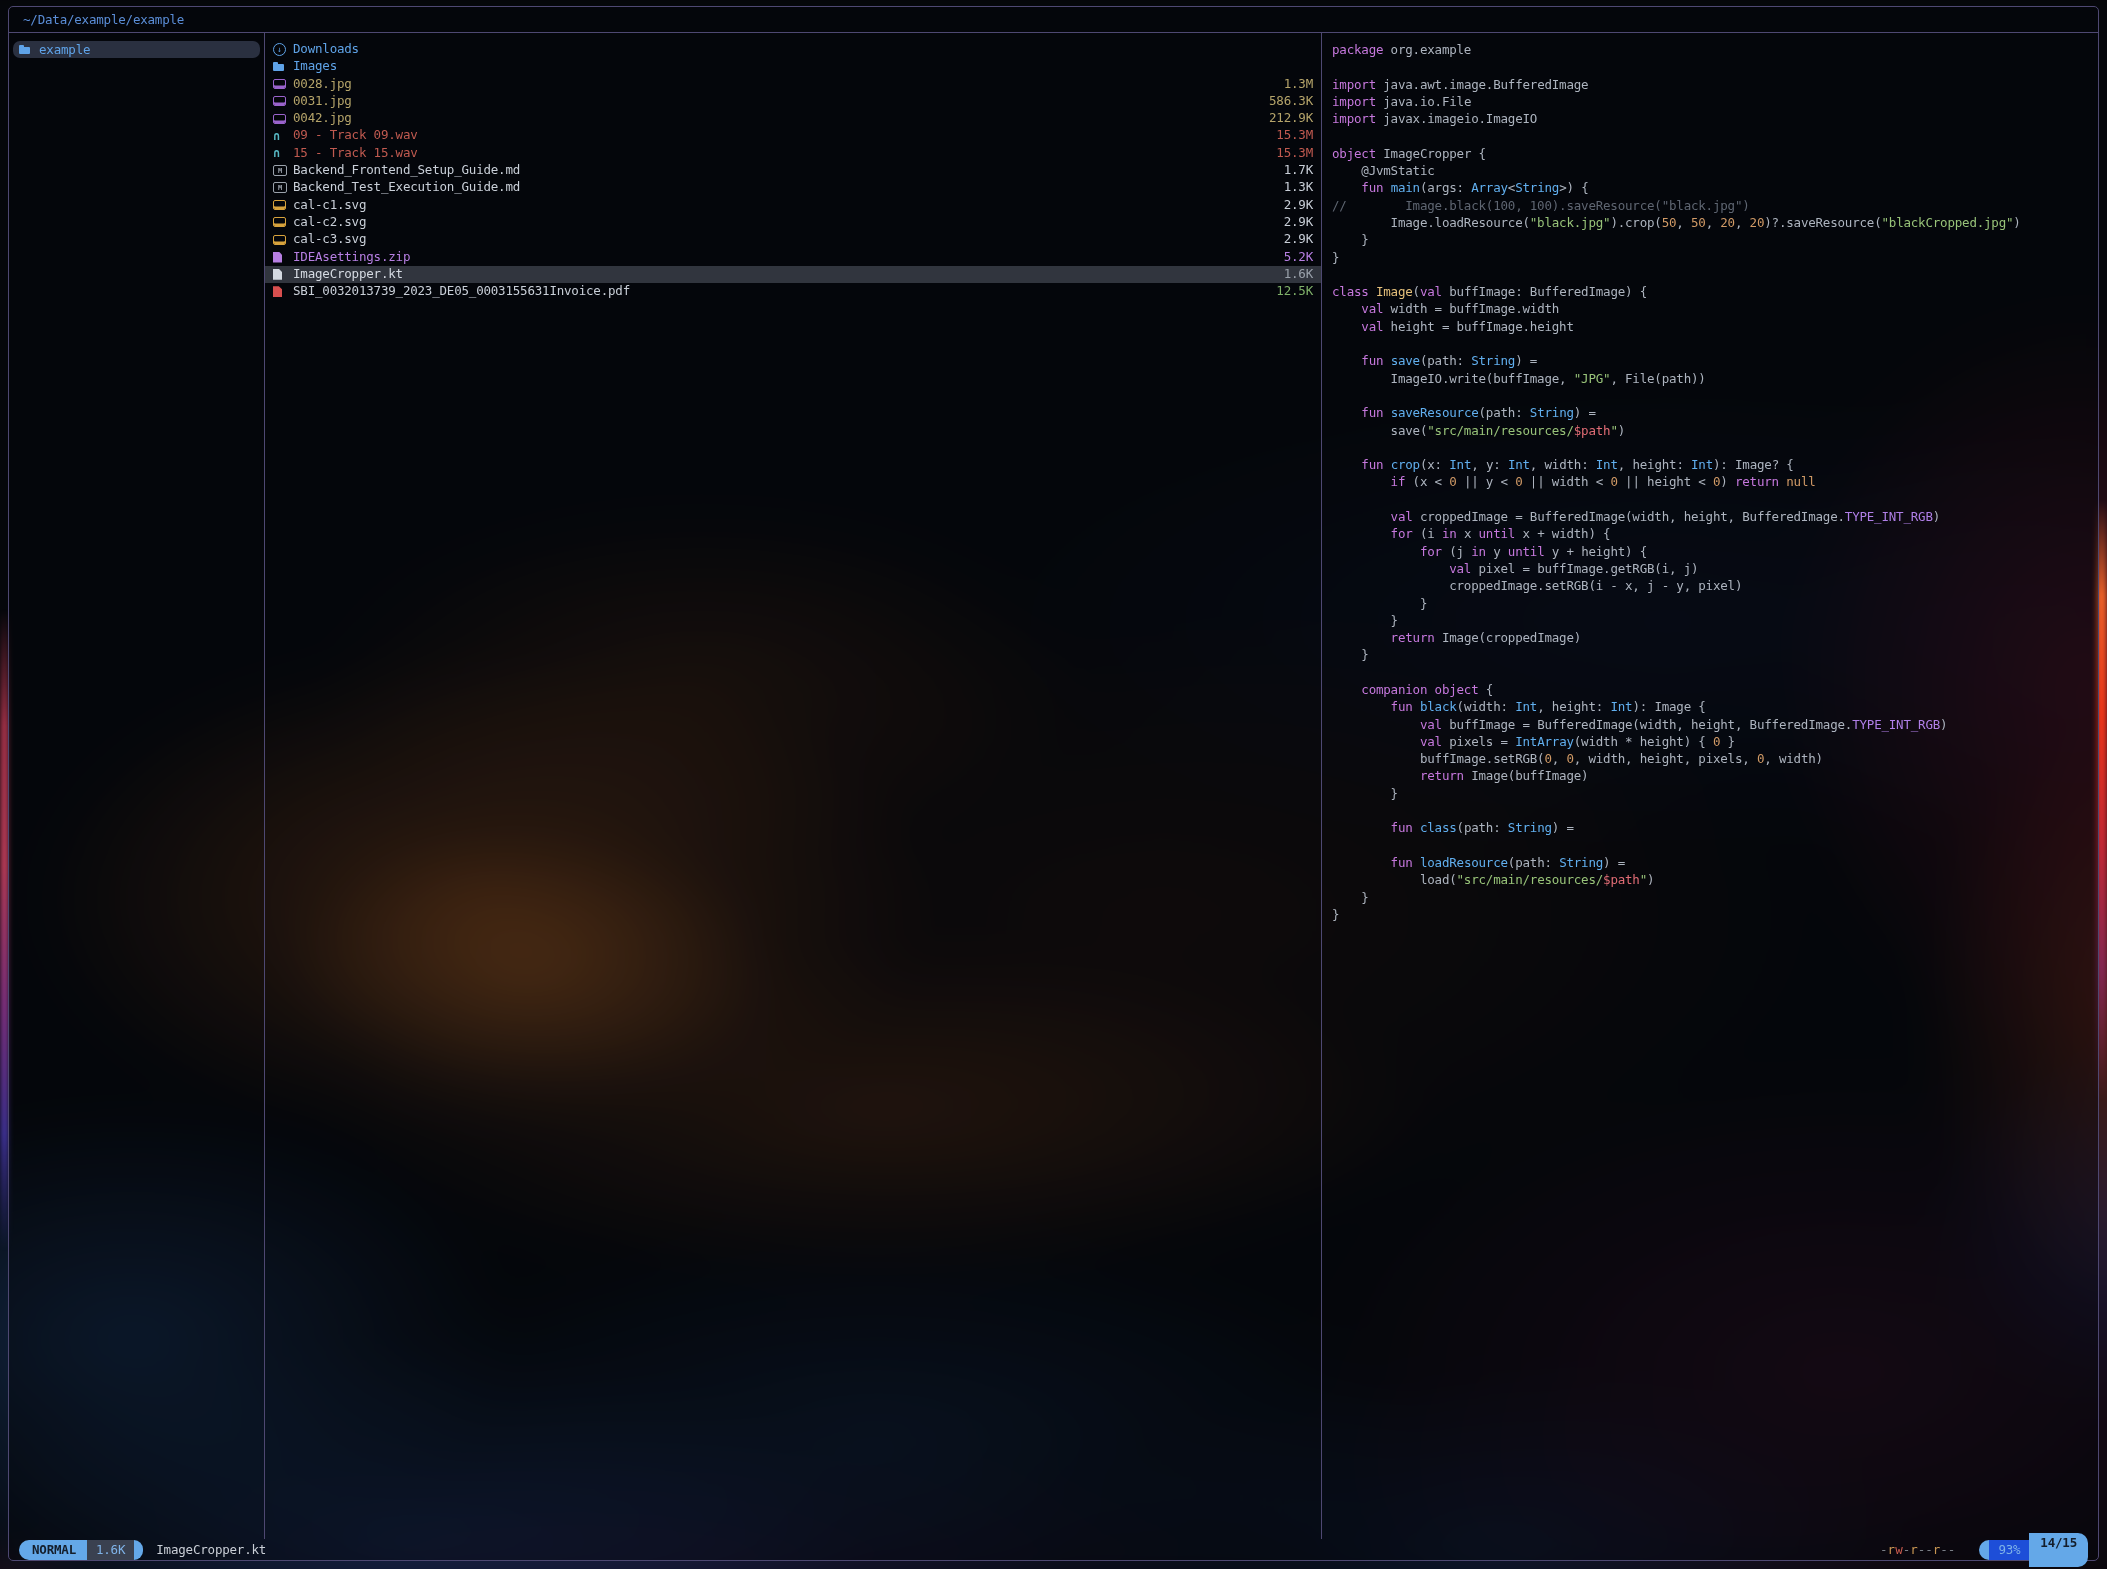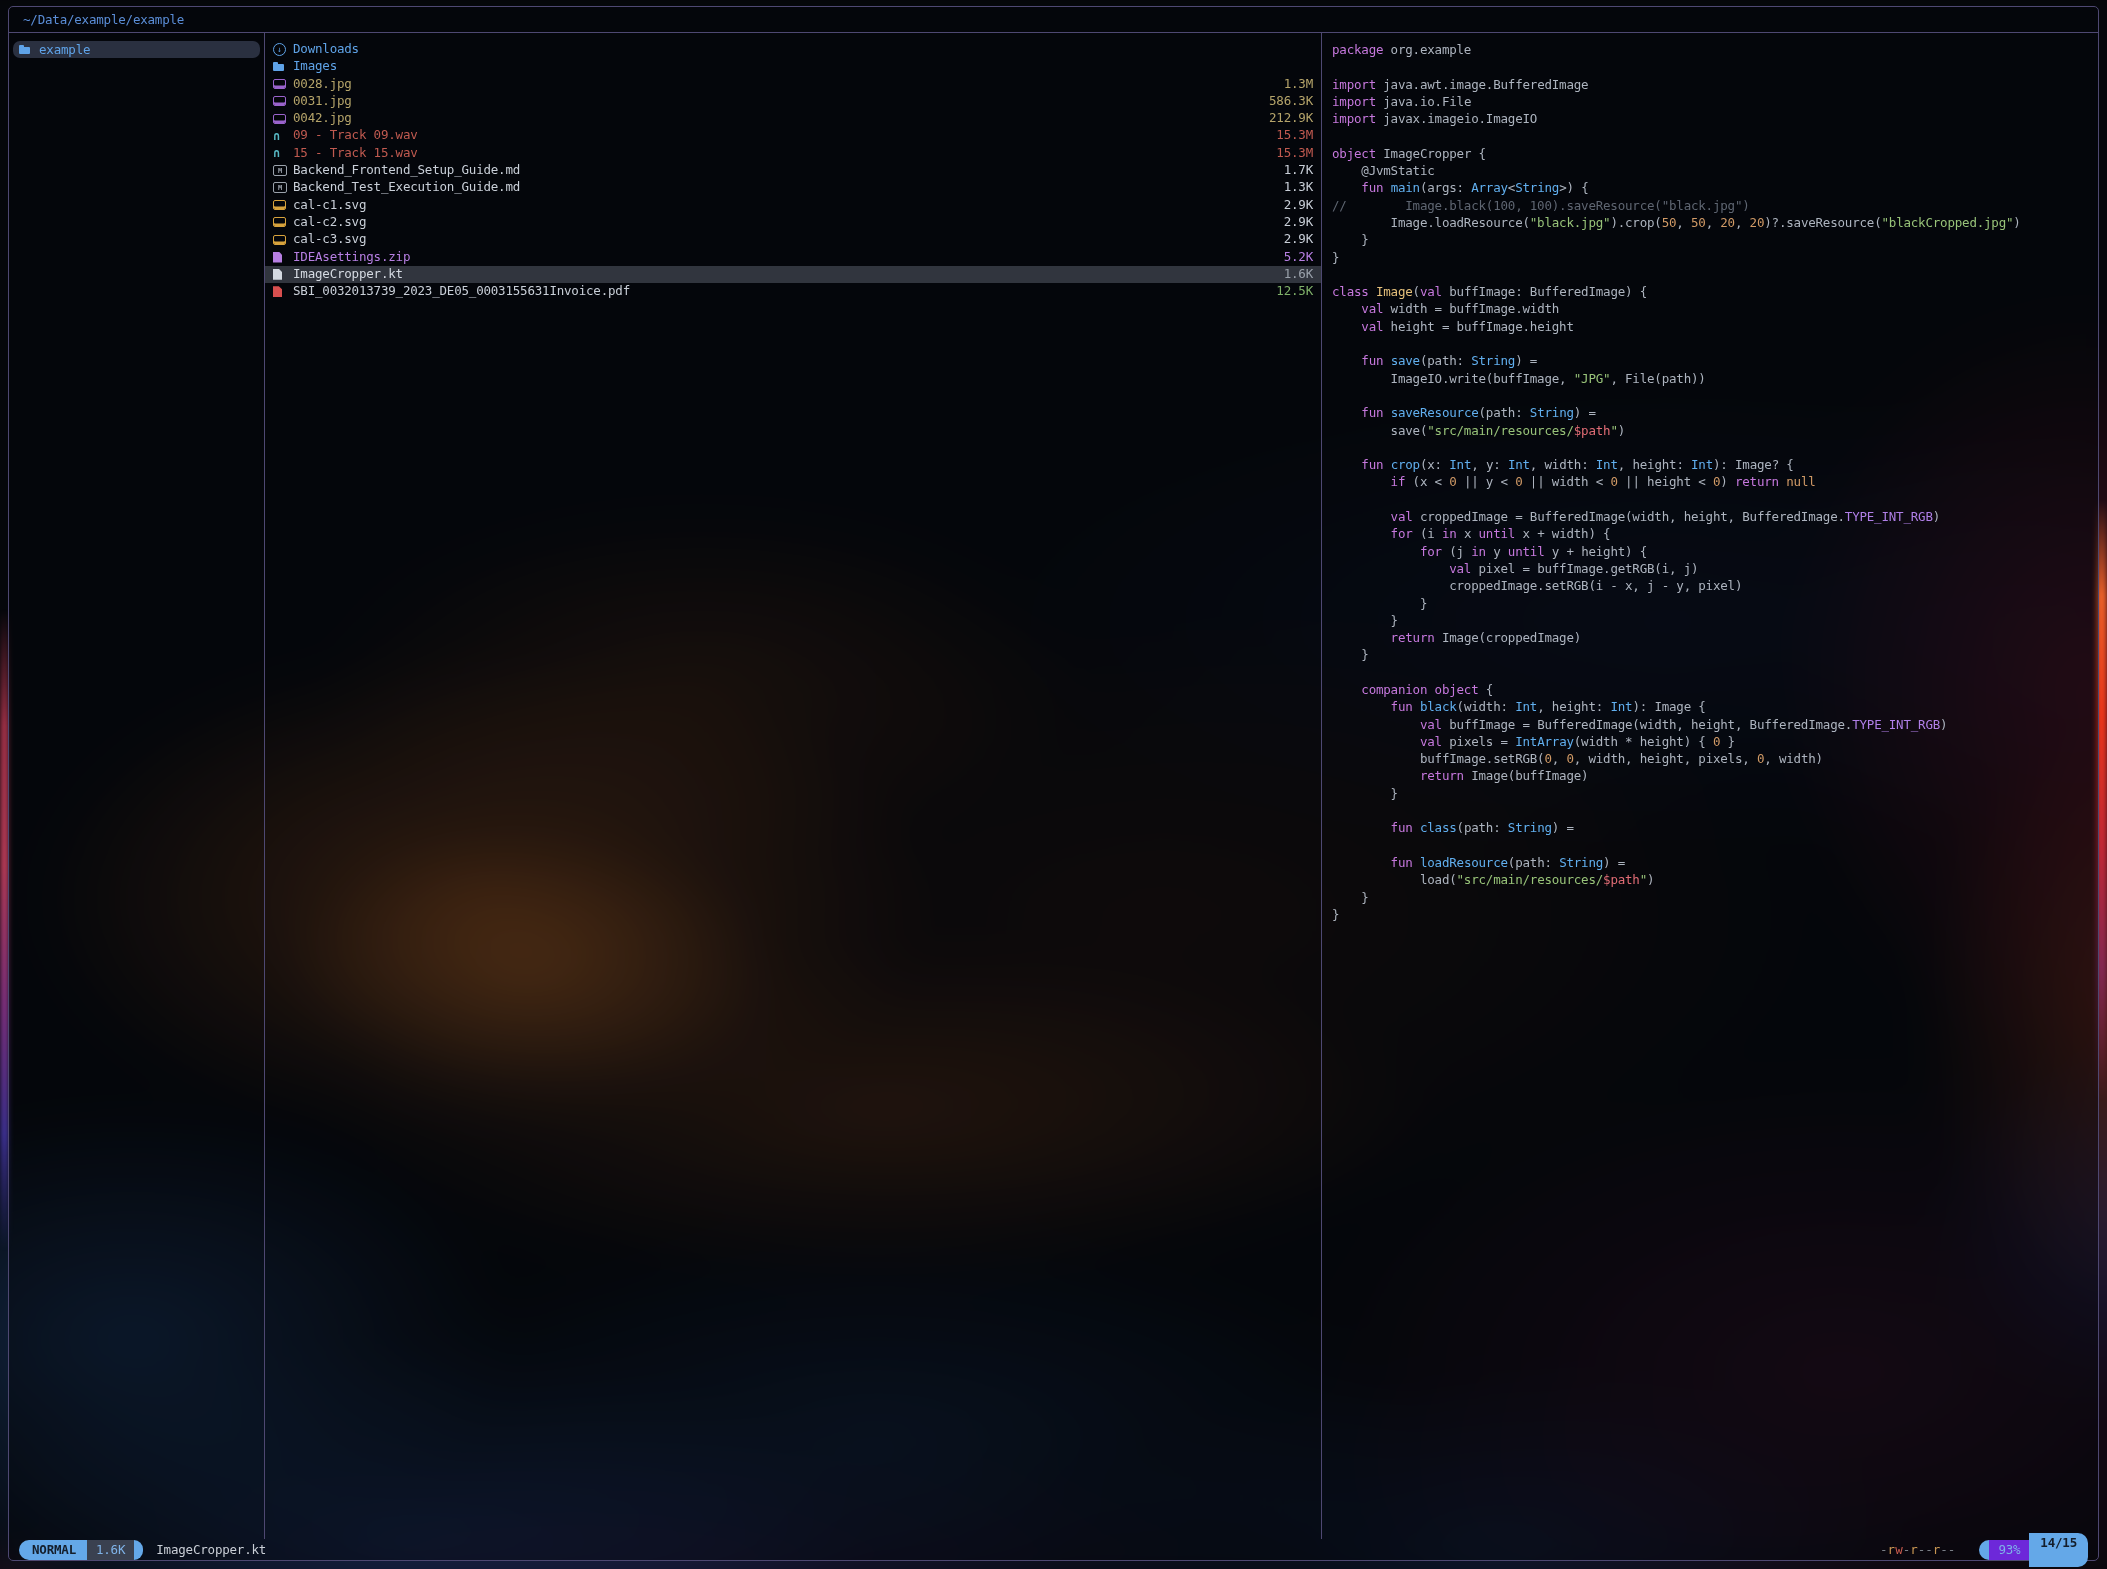--- a/index.html
+++ b/index.html
@@ -91,21 +91,21 @@
   .sb-left,.sb-right{display:flex;align-items:center;height:20px;}
   .sb-mode{background:#64a8e8;color:#141e2b;font-weight:bold;padding:0 11px 0 13px;border-radius:10px 0 0 10px;height:20px;line-height:20px;}
   .sb-size{background:#3a4150;color:#7fb3e8;padding:0 9px;height:20px;line-height:20px;}
   .sb-cap-right{width:9px;height:20px;background:#64a8e8;border-radius:0 10px 10px 0;}
   .sb-filename{color:#c9ced6;margin-left:13px;}
   .sb-perms{margin-right:24px;letter-spacing:0;}
   .perm-dim{color:#7a7f87;}
   .perm-read{color:#c79552;}
   .perm-write{color:#ca5c4f;}
   .sb-cap-left{width:10px;height:20px;background:#64a8e8;border-radius:10px 0 0 10px;}
-  .sb-batt{background:#6d28d9;color:#7fb3e8;padding:0 9px;height:20px;line-height:20px;}
+  .sb-batt{background:#1d4ed8;color:#7fb3e8;padding:0 9px;height:20px;line-height:20px;}
   .sb-pos{background:#64a8e8;color:#141e2b;font-weight:bold;padding:0 11px;height:34px;line-height:20px;border-radius:0 10px 10px 0;}
 </style>
 </head>
 <body>
 
 <div class="wallpaper"></div>
 <div class="edge-strip-left"></div>
 <div class="edge-strip-right"></div>
 
 <div class="term">

